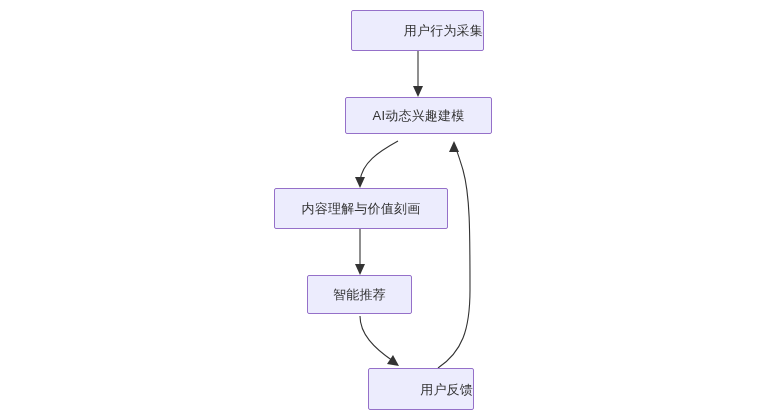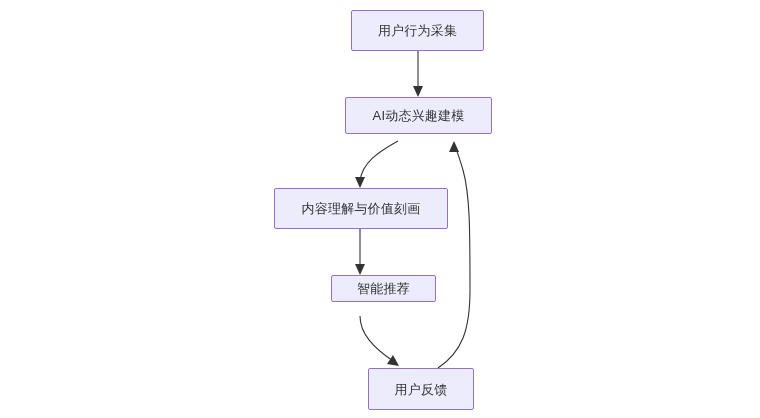--- a/index.html
+++ b/index.html
@@ -82,33 +82,33 @@
       <polygon class="arrow-head" points="399,366 387,364, 393,355"></polygon>
     </g>
 
     <g>
       <path class="edge-path" d="M 438 368 C 462 352, 470 330, 470 290 C 470 230, 470 195, 463 170 C 459 157, 457 150, 455 147"></path>
       <polygon class="arrow-head" points="454,141 449,152, 459,152"></polygon>
     </g>
 
   </svg>
 
-  <div class="node-box" style="left:351px; top:10px; width:133px; height:41px;">
+  <div class="node-box" style="left:351px; top:10px; width:133px; height:41px;justify-content:flex-end;">
     <span class="node-label">用户行为采集</span>
   </div>
 
   <div class="node-box" style="left:345px; top:97px; width:147px; height:37px;">
     <span class="node-label">AI动态兴趣建模</span>
   </div>
 
   <div class="node-box" style="left:274px; top:188px; width:174px; height:41px;">
     <span class="node-label">内容理解与价值刻画</span>
   </div>
 
-  <div class="node-box" style="left:307px; top:275px; width:105px; height:27px;margin-left:24px;">
+  <div class="node-box" style="left:307px; top:275px; width:105px; height:39px;">
     <span class="node-label">智能推荐</span>
   </div>
 
-  <div class="node-box" style="left:368px; top:368px; width:106px; height:42px;">
+  <div class="node-box" style="left:368px; top:368px; width:106px; height:42px;justify-content:flex-end;">
     <span class="node-label">用户反馈</span>
   </div>
 
 </div>
 
 </body></html>

